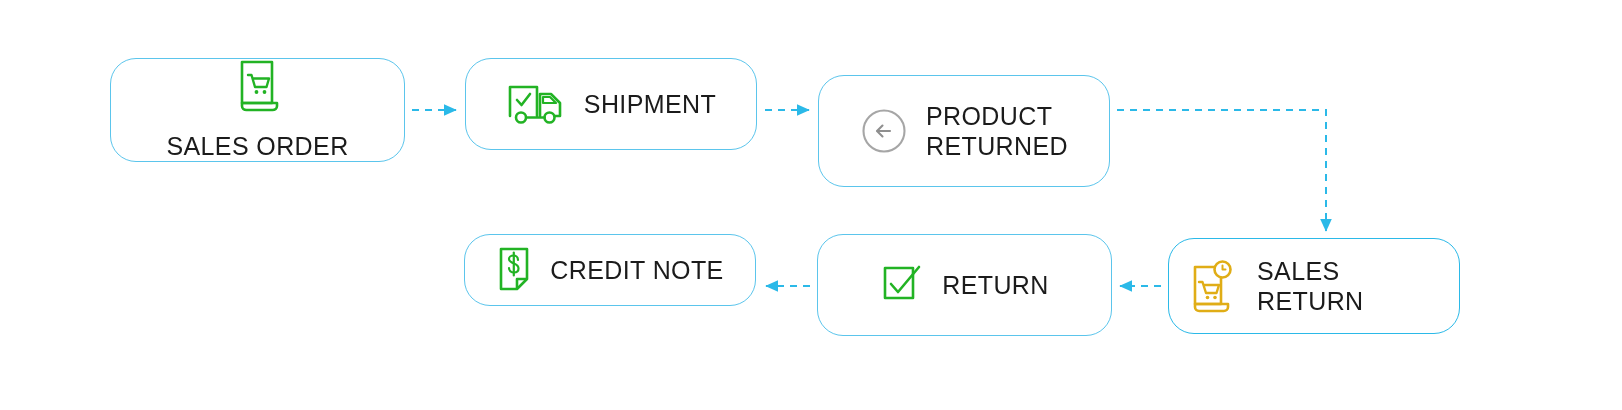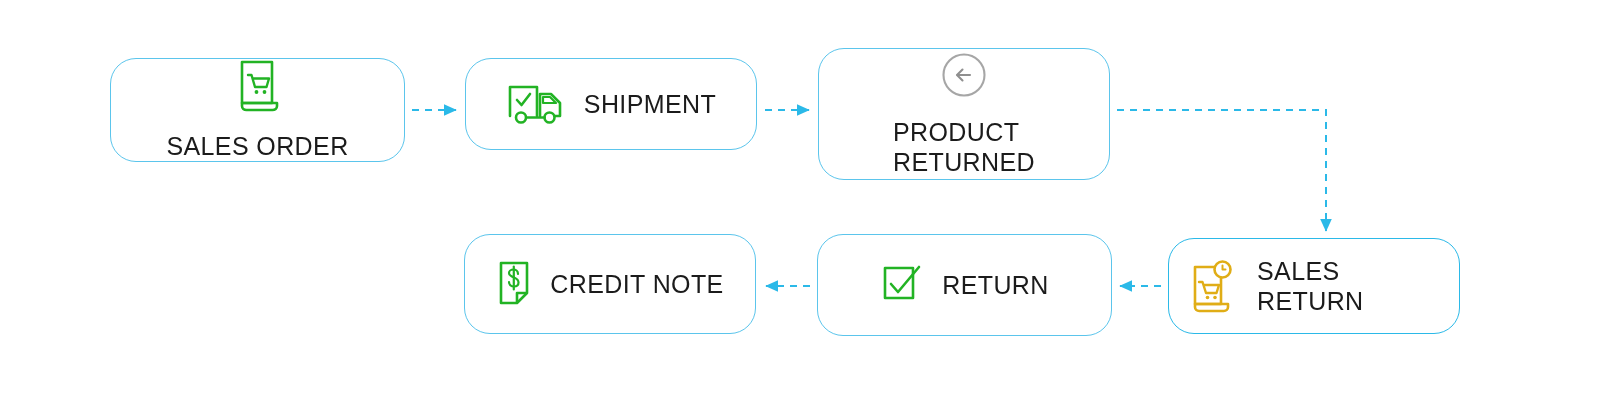--- a/index.html
+++ b/index.html
@@ -106,21 +106,21 @@
         <path d="M34 34 V12 H45 L54 21 V34 H49" fill="none" stroke="#22b324" stroke-width="2.6" stroke-linecap="round" stroke-linejoin="round"></path>
         <path d="M37 15 H44 L50 21 H37 Z" fill="none" stroke="#22b324" stroke-width="2.2" stroke-linejoin="round"></path>
         <circle cx="15" cy="35.5" r="5" fill="none" stroke="#22b324" stroke-width="2.6"></circle>
         <circle cx="43.5" cy="35.5" r="5" fill="none" stroke="#22b324" stroke-width="2.6"></circle>
         <path d="M20.5 35.5 H38.5" fill="none" stroke="#22b324" stroke-width="2.6" stroke-linecap="round"></path>
       </svg>
     </span>
     <span class="node-label">SHIPMENT</span>
   </div>
 
-  <div class="node" style="left:818px; top:48px; width:292px; height:132px;flex-direction:column;">
+  <div class="node" style="left:818px; top:75px; width:292px; height:112px;">
     <span class="node-icon">
       <svg width="48" height="48" viewBox="0 0 48 48" xmlns="http://www.w3.org/2000/svg">
         <circle cx="24" cy="24" r="20.5" fill="none" stroke="#a6a6a6" stroke-width="2.1"></circle>
         <path d="M30 24 H17.5" fill="none" stroke="#8f8f8f" stroke-width="2.1" stroke-linecap="round"></path>
         <path d="M22.5 18.5 L17 24 L22.5 29.5" fill="none" stroke="#8f8f8f" stroke-width="2.1" stroke-linecap="round" stroke-linejoin="round"></path>
       </svg>
     </span>
     <span class="node-label">PRODUCT
 RETURNED</span>
   </div>
@@ -143,21 +143,21 @@
   <div class="node" style="left:817px; top:234px; width:295px; height:102px;">
     <span class="node-icon">
       <svg width="44" height="44" viewBox="0 0 44 44" xmlns="http://www.w3.org/2000/svg">
         <path d="M5 5 H33 V35 H5 Z" fill="none" stroke="#22b324" stroke-width="2.6" stroke-linejoin="round"></path>
         <path d="M11 21 L18 29 L39 4" fill="none" stroke="#22b324" stroke-width="2.6" stroke-linecap="round" stroke-linejoin="round"></path>
       </svg>
     </span>
     <span class="node-label">RETURN</span>
   </div>
 
-  <div class="node" style="left:464px; top:234px; width:292px; height:100px;">
+  <div class="node" style="left:464px; top:234px; width:292px; height:72px;">
     <span class="node-icon">
       <svg width="36" height="48" viewBox="0 0 36 48" xmlns="http://www.w3.org/2000/svg">
         <path d="M5 3 H31 V33 L21 43 H5 Z" fill="none" stroke="#22b324" stroke-width="2.6" stroke-linejoin="round"></path>
         <path d="M21 43 V33 H31" fill="none" stroke="#22b324" stroke-width="2.6" stroke-linejoin="round"></path>
         <path d="M22 14 C22 11 19.5 9.5 17.5 9.5 C15 9.5 13 11 13 13 C13 15.5 15.5 16.5 18 17.5 C20.5 18.5 22.5 19.8 22.5 22.5 C22.5 25 20.5 26.5 18 26.5 C15.5 26.5 13 25 13 22" fill="none" stroke="#22b324" stroke-width="2.2" stroke-linecap="round"></path>
         <path d="M17.8 6.5 V29.5" fill="none" stroke="#22b324" stroke-width="2.2" stroke-linecap="round"></path>
       </svg>
     </span>
     <span class="node-label">CREDIT NOTE</span>
   </div>

